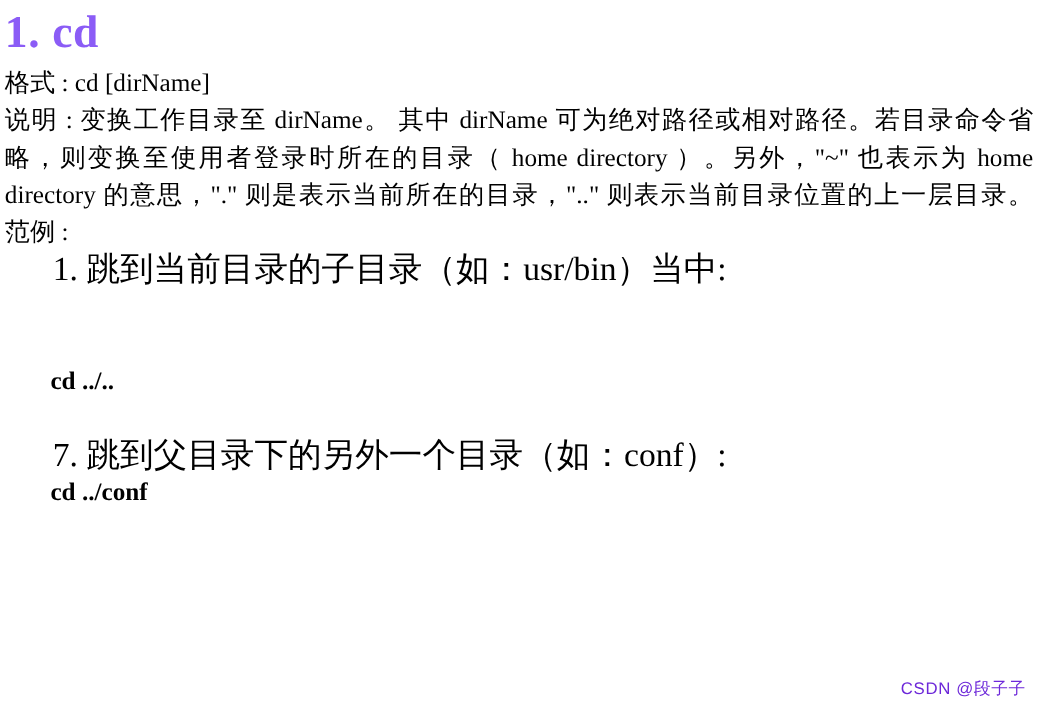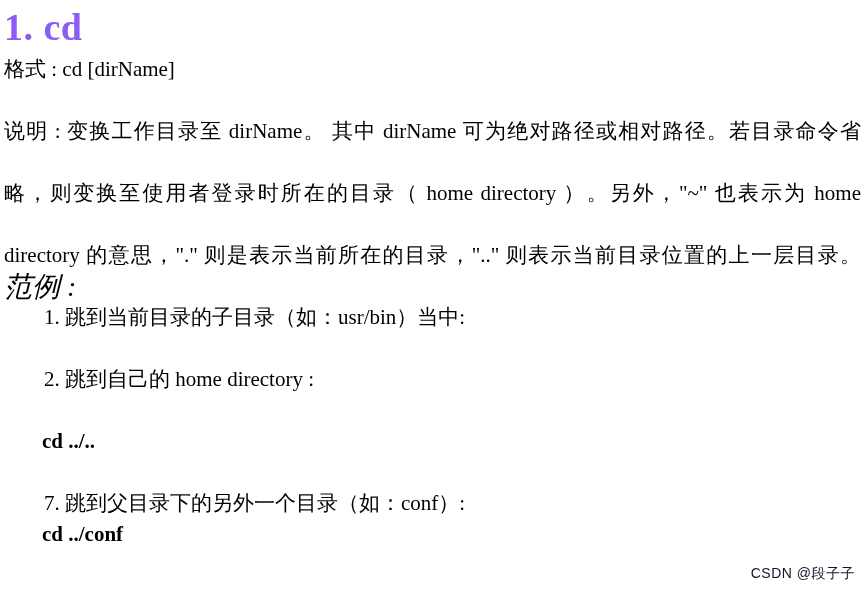--- a/index.html
+++ b/index.html
@@ -43,57 +43,55 @@
     text-align: justify;
     text-align-last: justify;
     margin: 0 2px 0 2px;
     word-break: break-all;
   }
   .desc .dline {
     display: block;
     text-align: justify;
     text-align-last: justify;
     white-space: normal;
-    margin-top: 31px;
   }
   .desc .dline.last {
     text-align-last: justify;
   }
   .examples-label {
-    font-size: 28px;
+    font-size: 21px;
     line-height: 31px;
     margin: 0 0 0 2px;
     white-space: pre;
-    font-style: italic;
   }
   .example-block {
     margin-left: 42px;
   }
   .example-title {
-    font-size: 21px;
+    font-size: 28px;
     line-height: 31px;
     white-space: pre;
   }
   .example-cmd {
     font-size: 21px;
     line-height: 31px;
     font-weight: bold;
     white-space: pre;
     margin-left: -2px;
   }
   .spacer {
     height: 31px;
   }
   .watermark {
     position: absolute;
     right: 10px;
     bottom: 8px;
     font-family: "Liberation Sans", "DejaVu Sans", sans-serif;
     font-size: 14px;
-    color: #0f172a;
+    color: #6d28d9;
     letter-spacing: 0.5px;
     white-space: pre;
   }
 </style>
 </head>
 <body>
 
 <div class="page">
 
   <h1 class="heading">1. cd</h1>
@@ -108,21 +106,20 @@
 
   <div class="examples-label">范例 :</div>
 
   <div class="example-block">
     <div class="example-title">1. 跳到当前目录的子目录（如：usr/bin）当中:</div>
   </div>
 
   <div class="spacer"></div>
 
   <div class="example-block">
-    <div class="example-title">2. 跳到自己的 home directory :</div>
   </div>
 
   <div class="spacer"></div>
 
   <div class="example-block">
     <div class="example-cmd">cd ../..</div>
   </div>
 
   <div class="spacer"></div>
 

